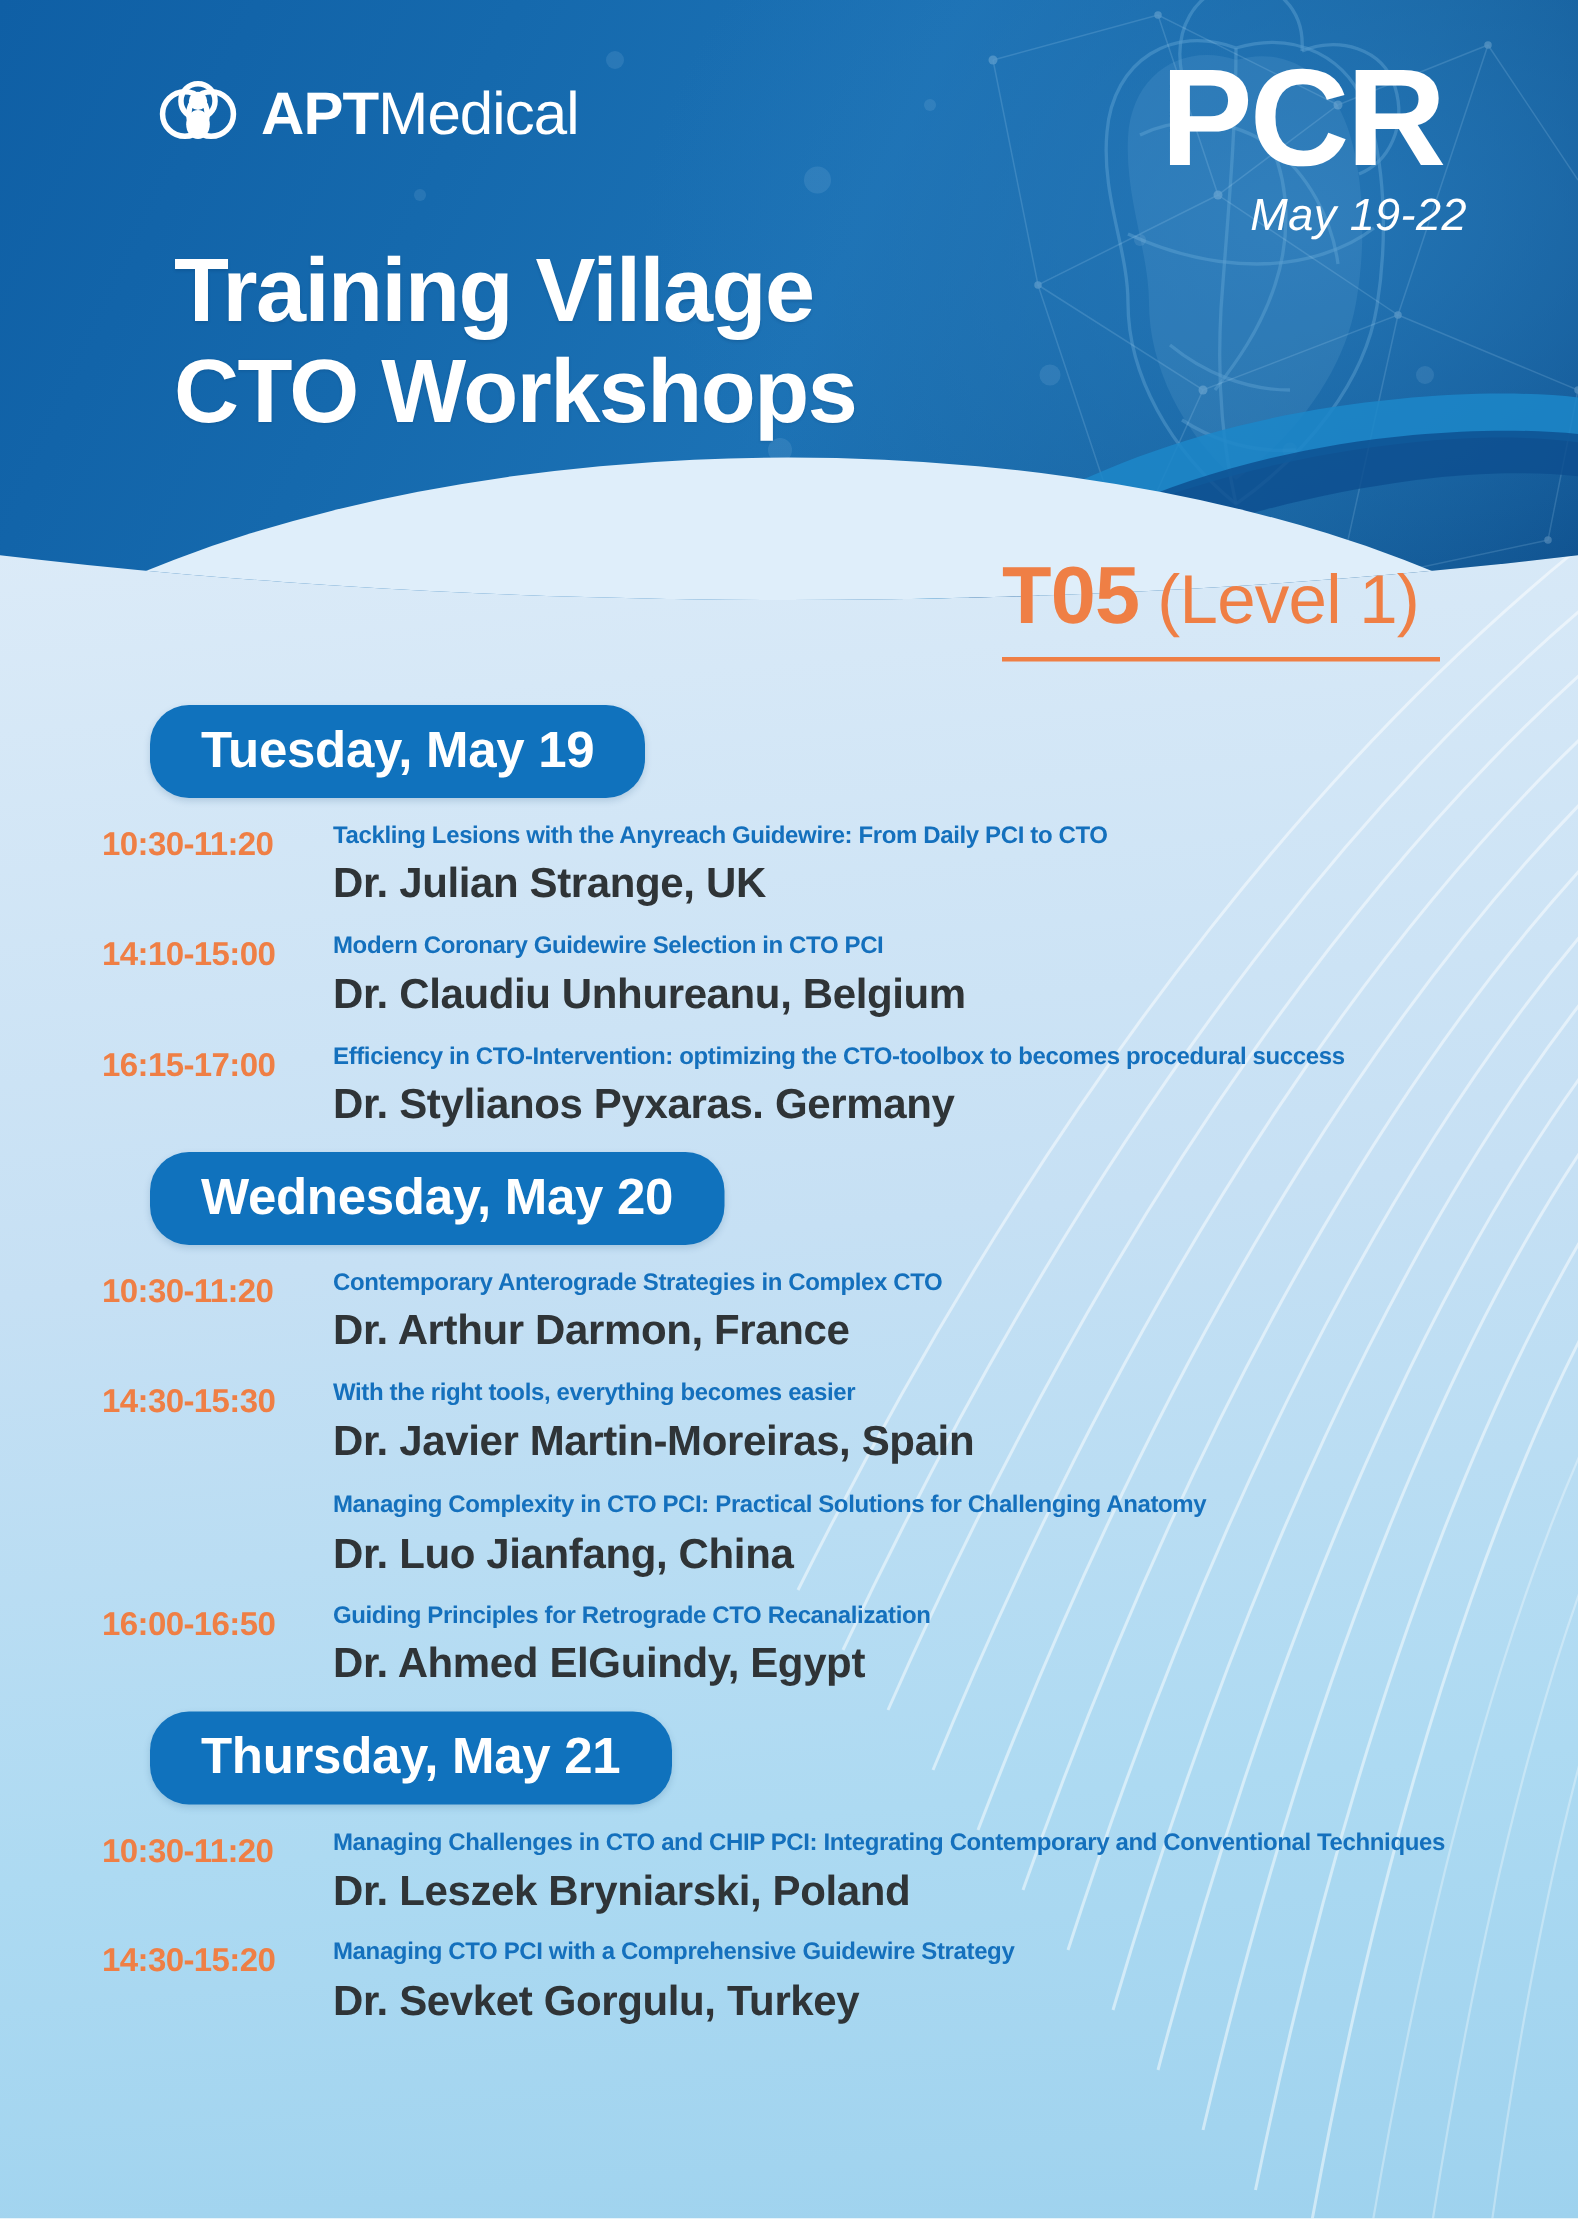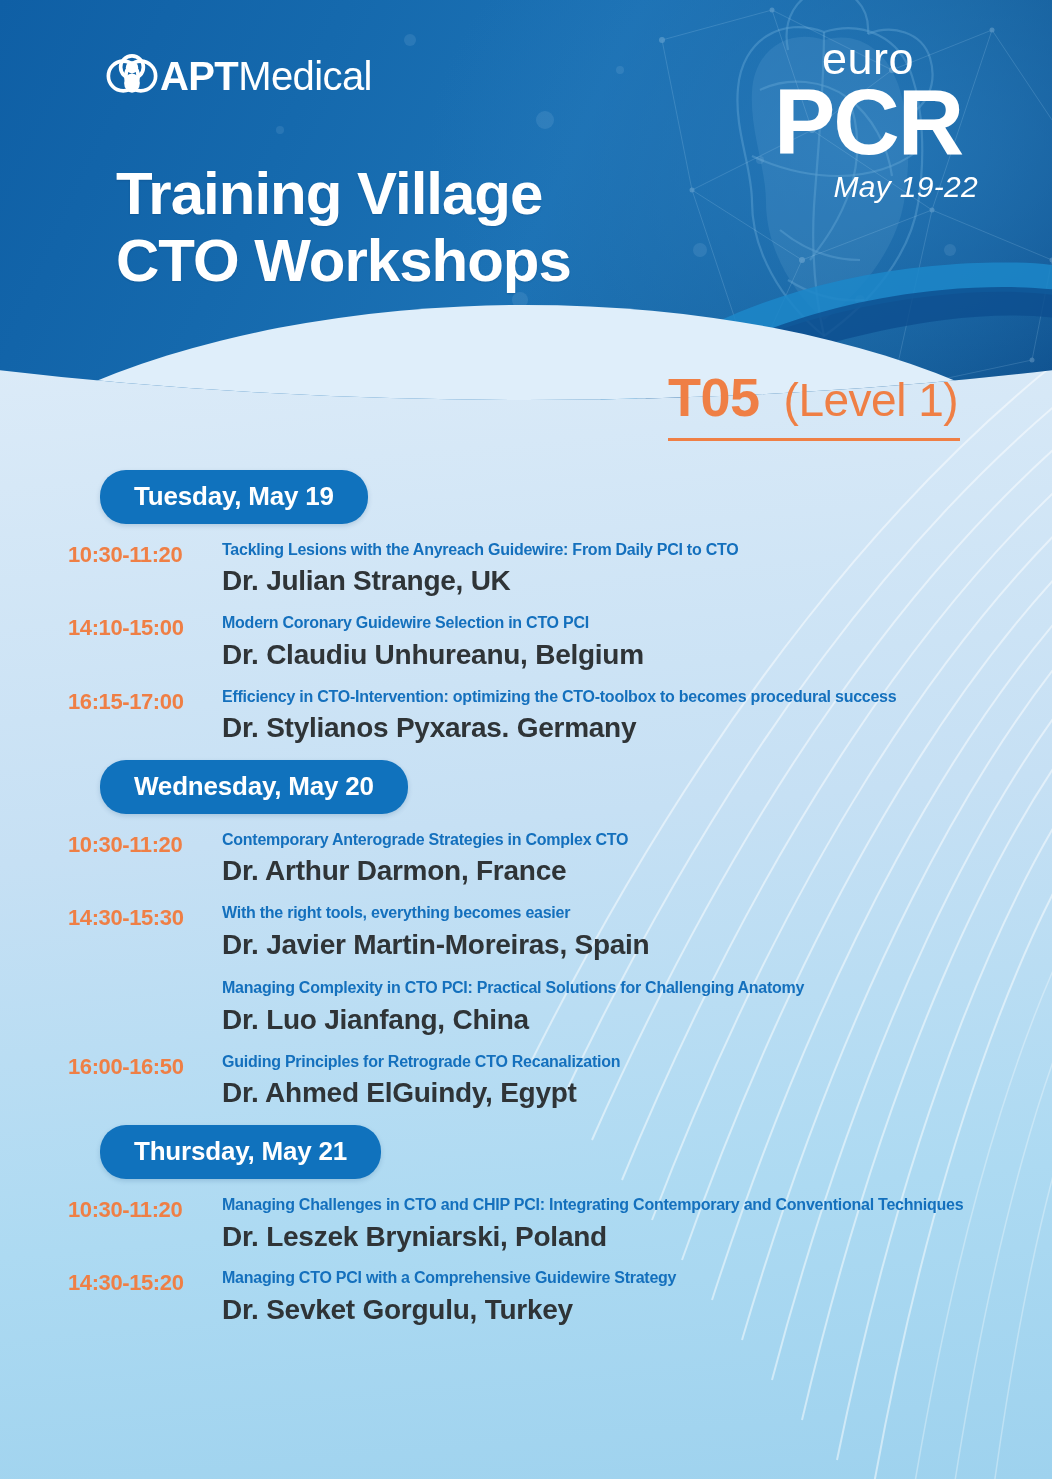--- a/index.html
+++ b/index.html
@@ -59,21 +59,21 @@
   .net-svg   { position:absolute; top:0; right:0; opacity:.30; }
   .dots-svg  { position:absolute; inset:0; opacity:.30; }
 
   
   .ribbon-svg { position:absolute; bottom:-10px; right:-20px; }
 
   
   .apt-logo {
     position:absolute;
     left:104px; top:48px;
-    display:flex; align-items:center; 
+    display:flex; align-items:center; gap:14px;
   }
   .apt-mark { width:56px; height:56px; flex:0 0 auto; }
   .apt-word {
     color:#fff;
     font-size:40px;
     letter-spacing:-.6px;
     line-height:1;
     white-space:nowrap;
   }
   .apt-word .b { font-weight:bold; }
@@ -128,21 +128,21 @@
     right:92px; top:370px;
     text-align:left;
   }
   .code-line {
     white-space:nowrap;
     color:#ef7f45;
     line-height:1;
     padding-left:4px;
   }
   .code-id    { font-size:54px; font-weight:bold; letter-spacing:-.5px; }
-  .code-level { font-size:46px; font-weight:400; letter-spacing:-.5px; margin-left:24px; }
+  .code-level { font-size:46px; font-weight:400; letter-spacing:-.5px; margin-left:12px; }
   .code-rule {
     margin-top:14px;
     height:3px;
     background:#ef7f45;
     width:292px;
     margin-left:4px;
   }
 
   
   .schedule {
@@ -150,21 +150,21 @@
     left:0; top:470px;
     width:1052px;
   }
   .day-group { margin-bottom:4px; }
 
   .day-pill {
     display:inline-block;
     margin-left:100px;
     background:#1072bd;
     color:#fff;
-    font-size:26px;
+    font-size:34px;
     font-weight:bold;
     letter-spacing:-.2px;
     padding:11px 34px 12px;
     border-radius:26px;
     box-shadow:0 2px 5px rgba(14,70,120,.18);
   }
 
   .sessions { margin-top:16px; }
 
   .session {
@@ -310,21 +310,20 @@
           <circle cx="42" cy="32" r="17"></circle>
           <circle cx="32" cy="22" r="13"></circle>
         </g>
         <circle cx="32" cy="22" r="7" fill="#ffffff"></circle>
         <ellipse cx="32" cy="40" rx="9" ry="11" fill="#ffffff"></ellipse>
       </svg>
       <div class="apt-word"><span class="b">APT</span><span class="l">Medical</span></div>
     </div>
 
     <div class="pcr-logo">
-      <div class="pcr-euro">euro</div>
       <div class="pcr-main">PCR</div>
       <div class="pcr-date">May 19-22</div>
     </div>
 
     <h1 class="header-title">Training Village
 CTO Workshops</h1>
   </div>
 
   <div class="code-block">
     <div class="code-line">

